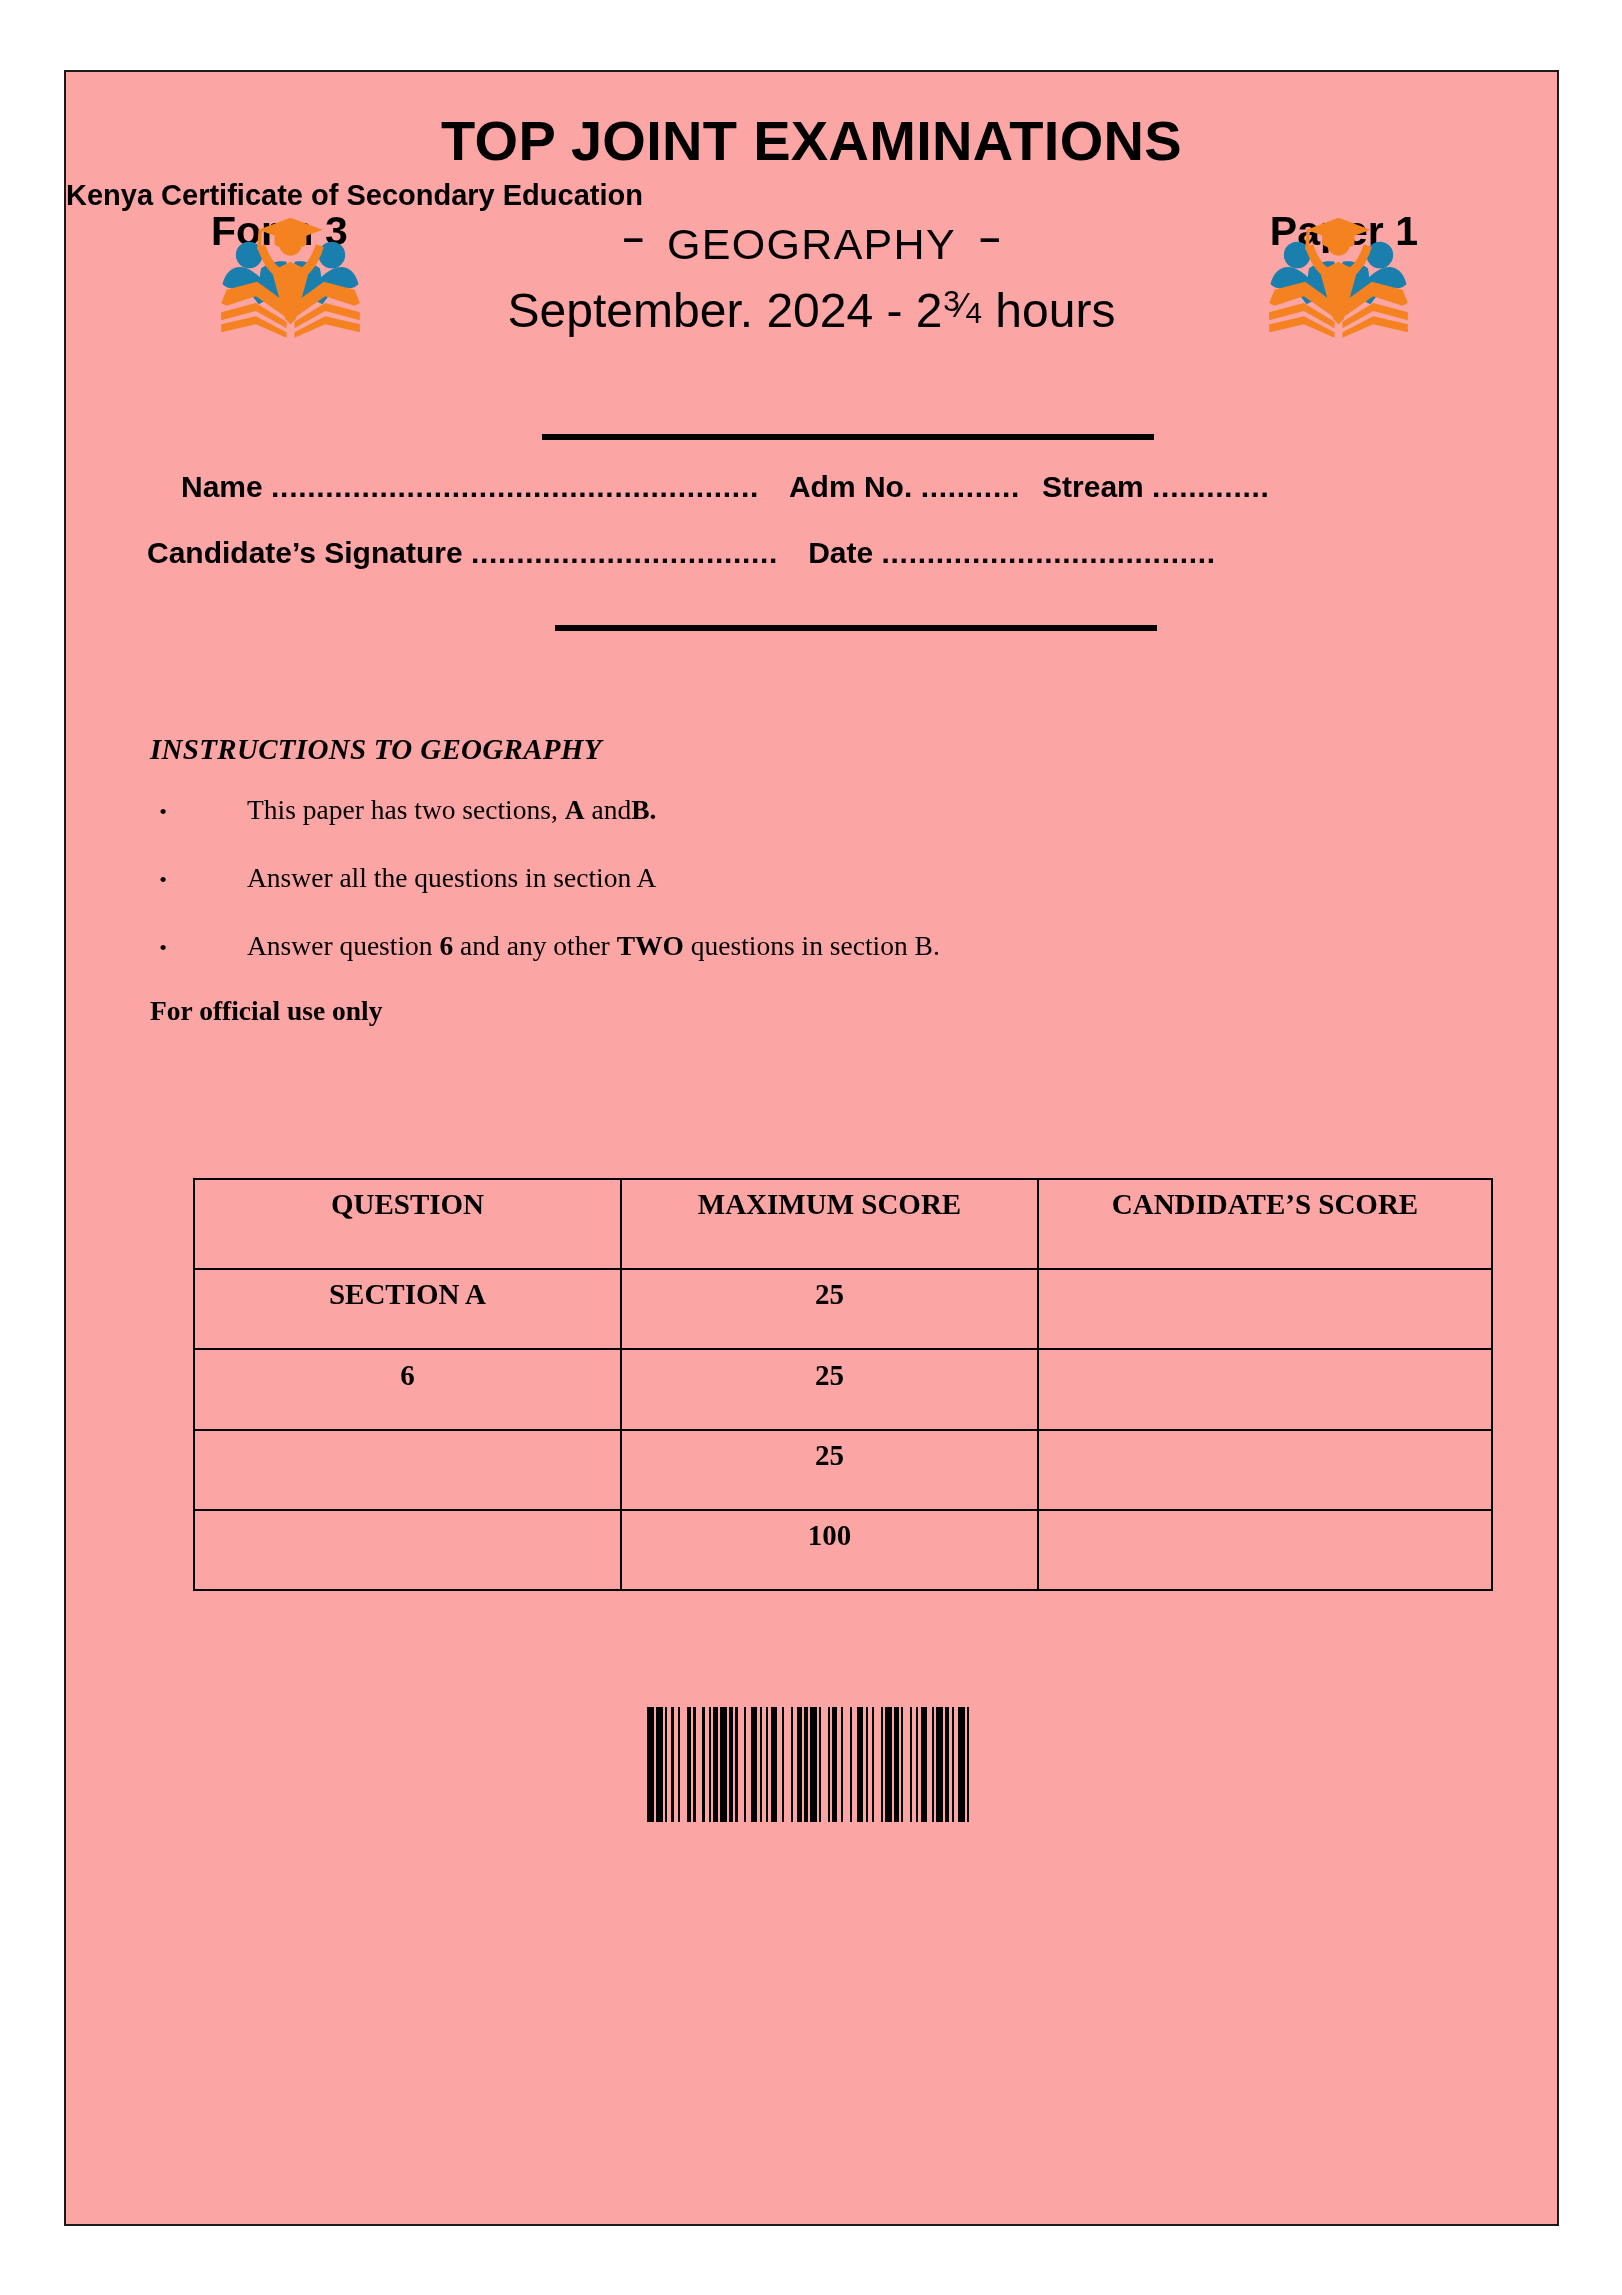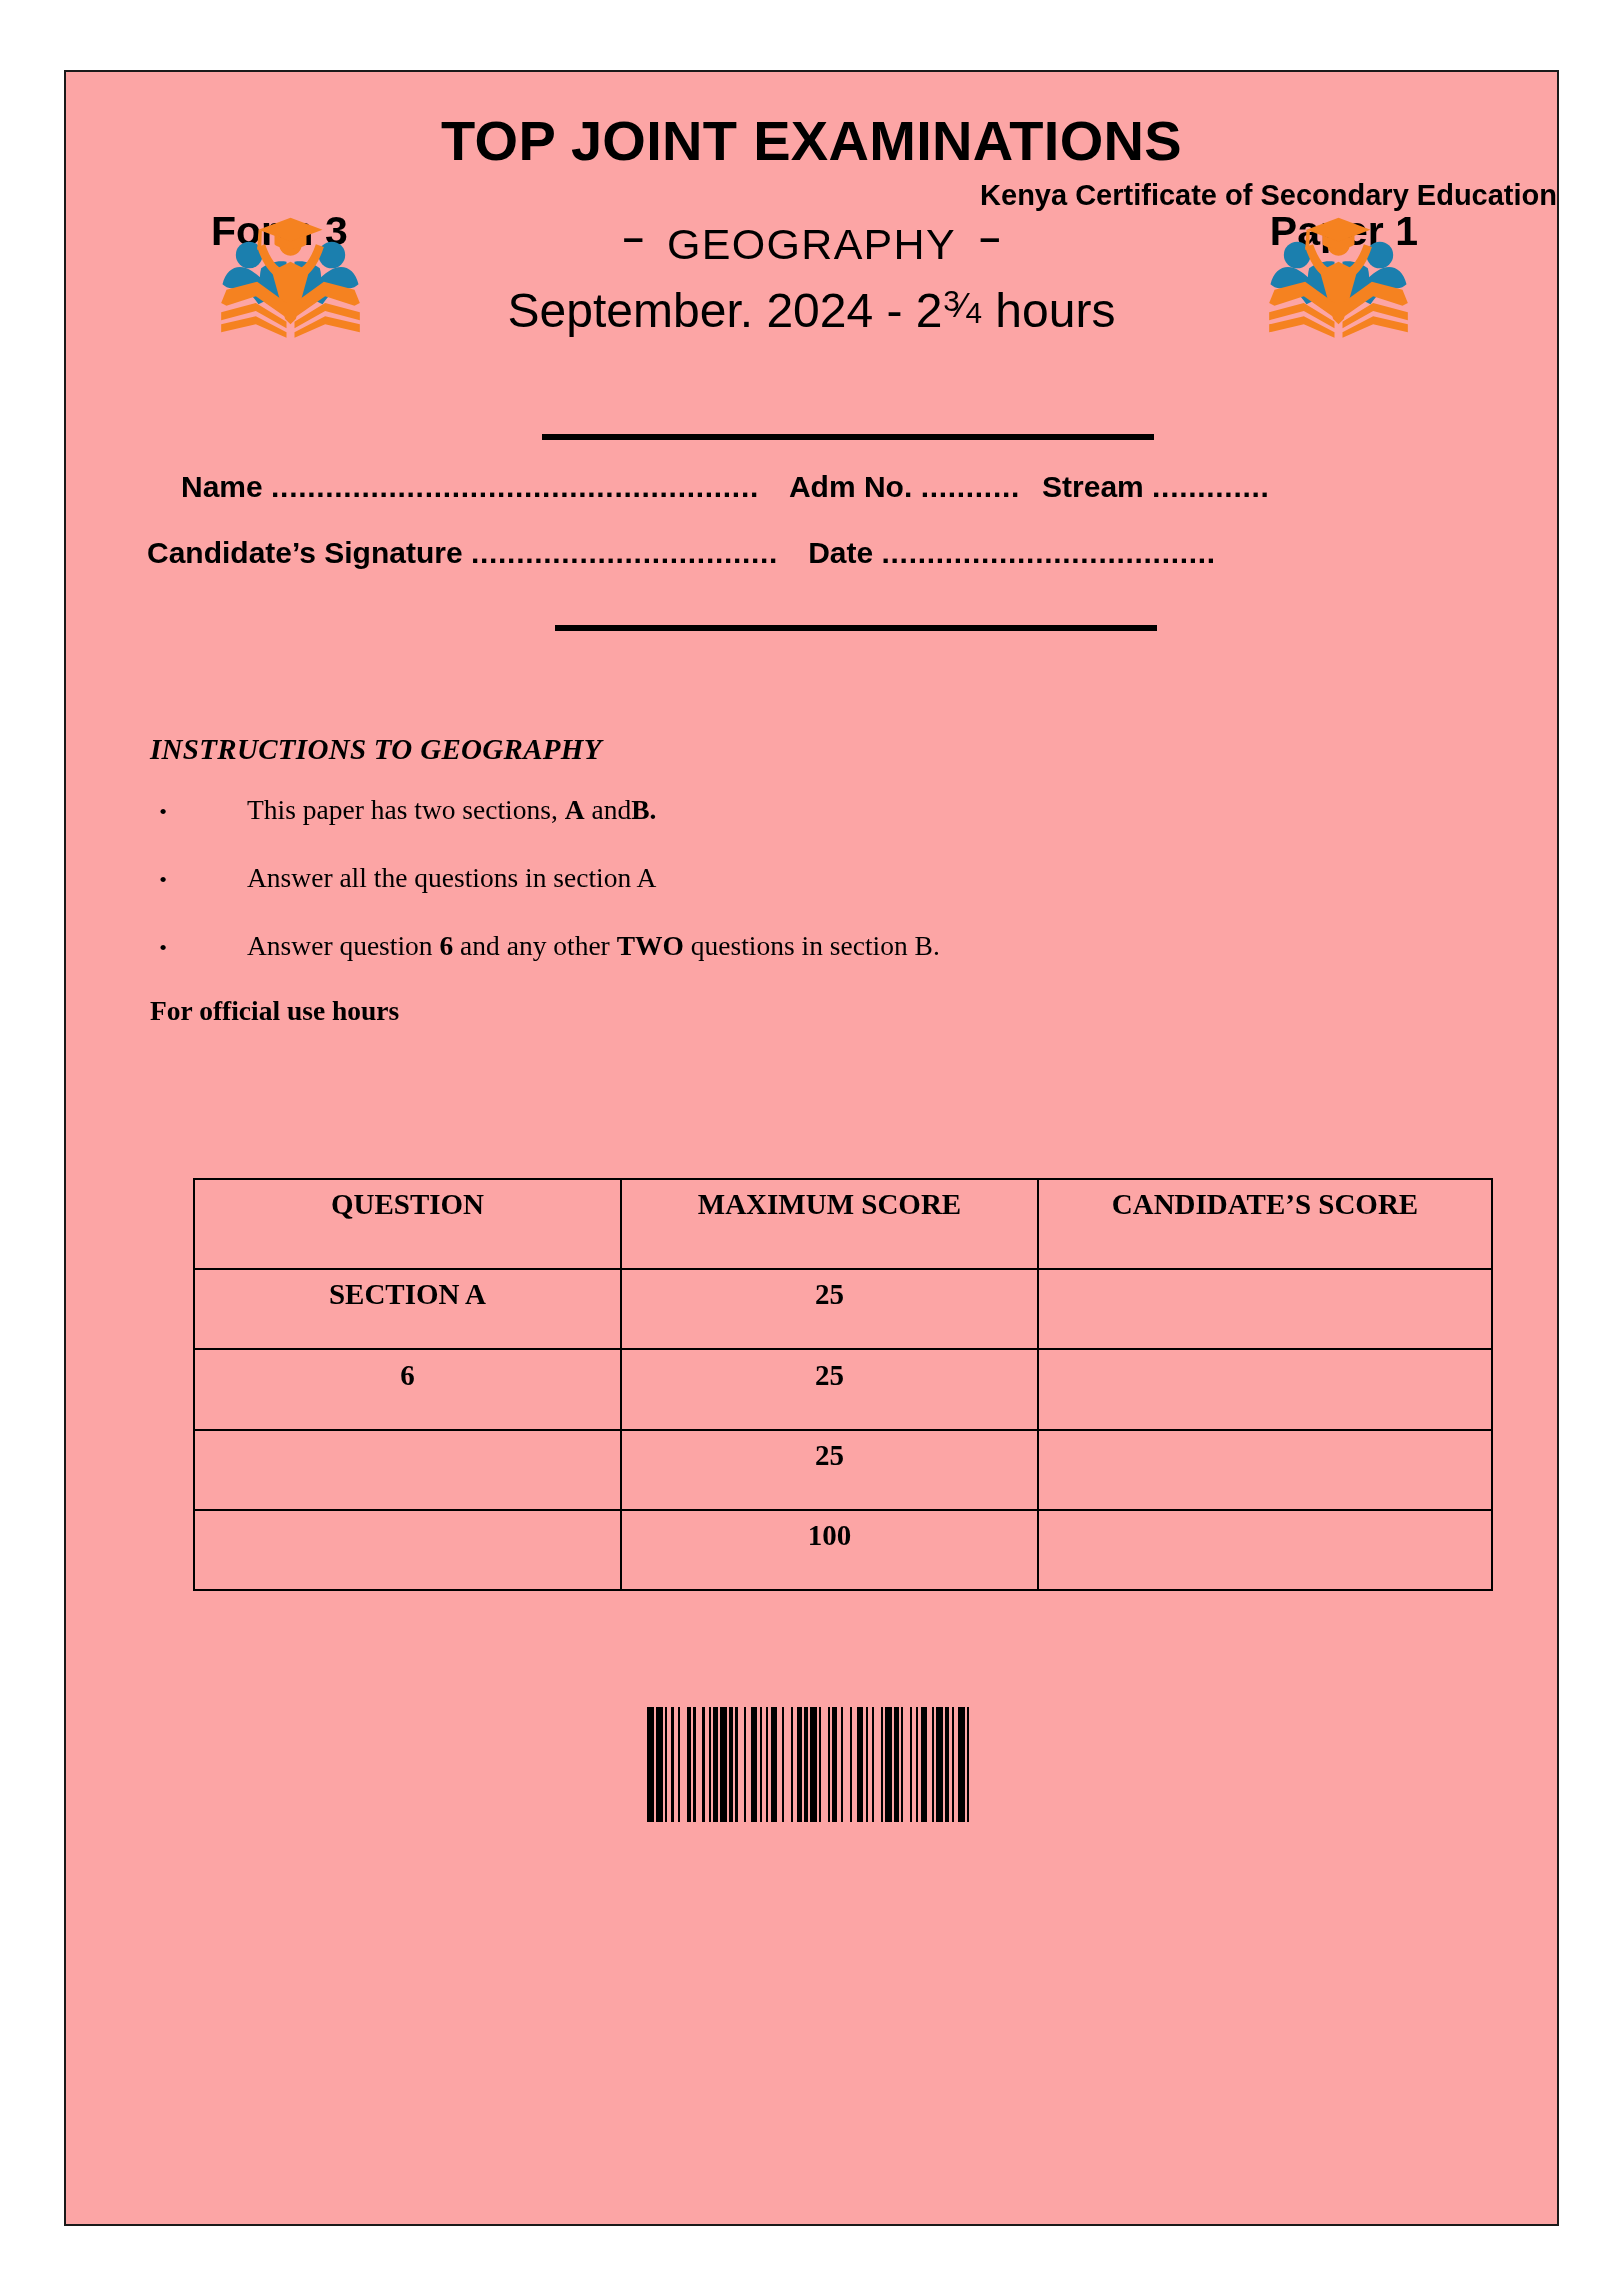--- a/index.html
+++ b/index.html
@@ -55,21 +55,21 @@
     letter-spacing: 0.3px;
     line-height: 1;
     white-space: nowrap;
   }
 
   .exam-subtitle {
     position: absolute;
     left: 0;
     right: 0;
     top: 109px;
-    text-align: right;
+    text-align: left;
     font-family: "Liberation Sans", "DejaVu Sans", sans-serif;
     font-size: 29px;
     font-weight: 700;
     line-height: 1;
     white-space: nowrap;
   }
 
   .form-label {
     position: absolute;
     left: 145px;
@@ -383,21 +383,21 @@
       <div class="instr-item">
         <span class="instr-bullet">•</span>
         <span class="instr-text"><span>Answer all the questions in section A</span></span>
       </div>
       <div class="instr-item">
         <span class="instr-bullet">•</span>
         <span class="instr-text"><span>Answer question </span><b>6</b><span> and any other </span><b>TWO</b><span> questions in section B.</span></span>
       </div>
     </div>
 
-    <div class="official-label">For official use hours</div>
+    <div class="official-label">For official use only</div>
 
     <table class="score-table">
       <colgroup>
         <col class="col-q">
           <col class="col-max">
           <col class="col-cs">
       </colgroup>
       <thead>
         <tr>
           <td>QUESTION</td>

